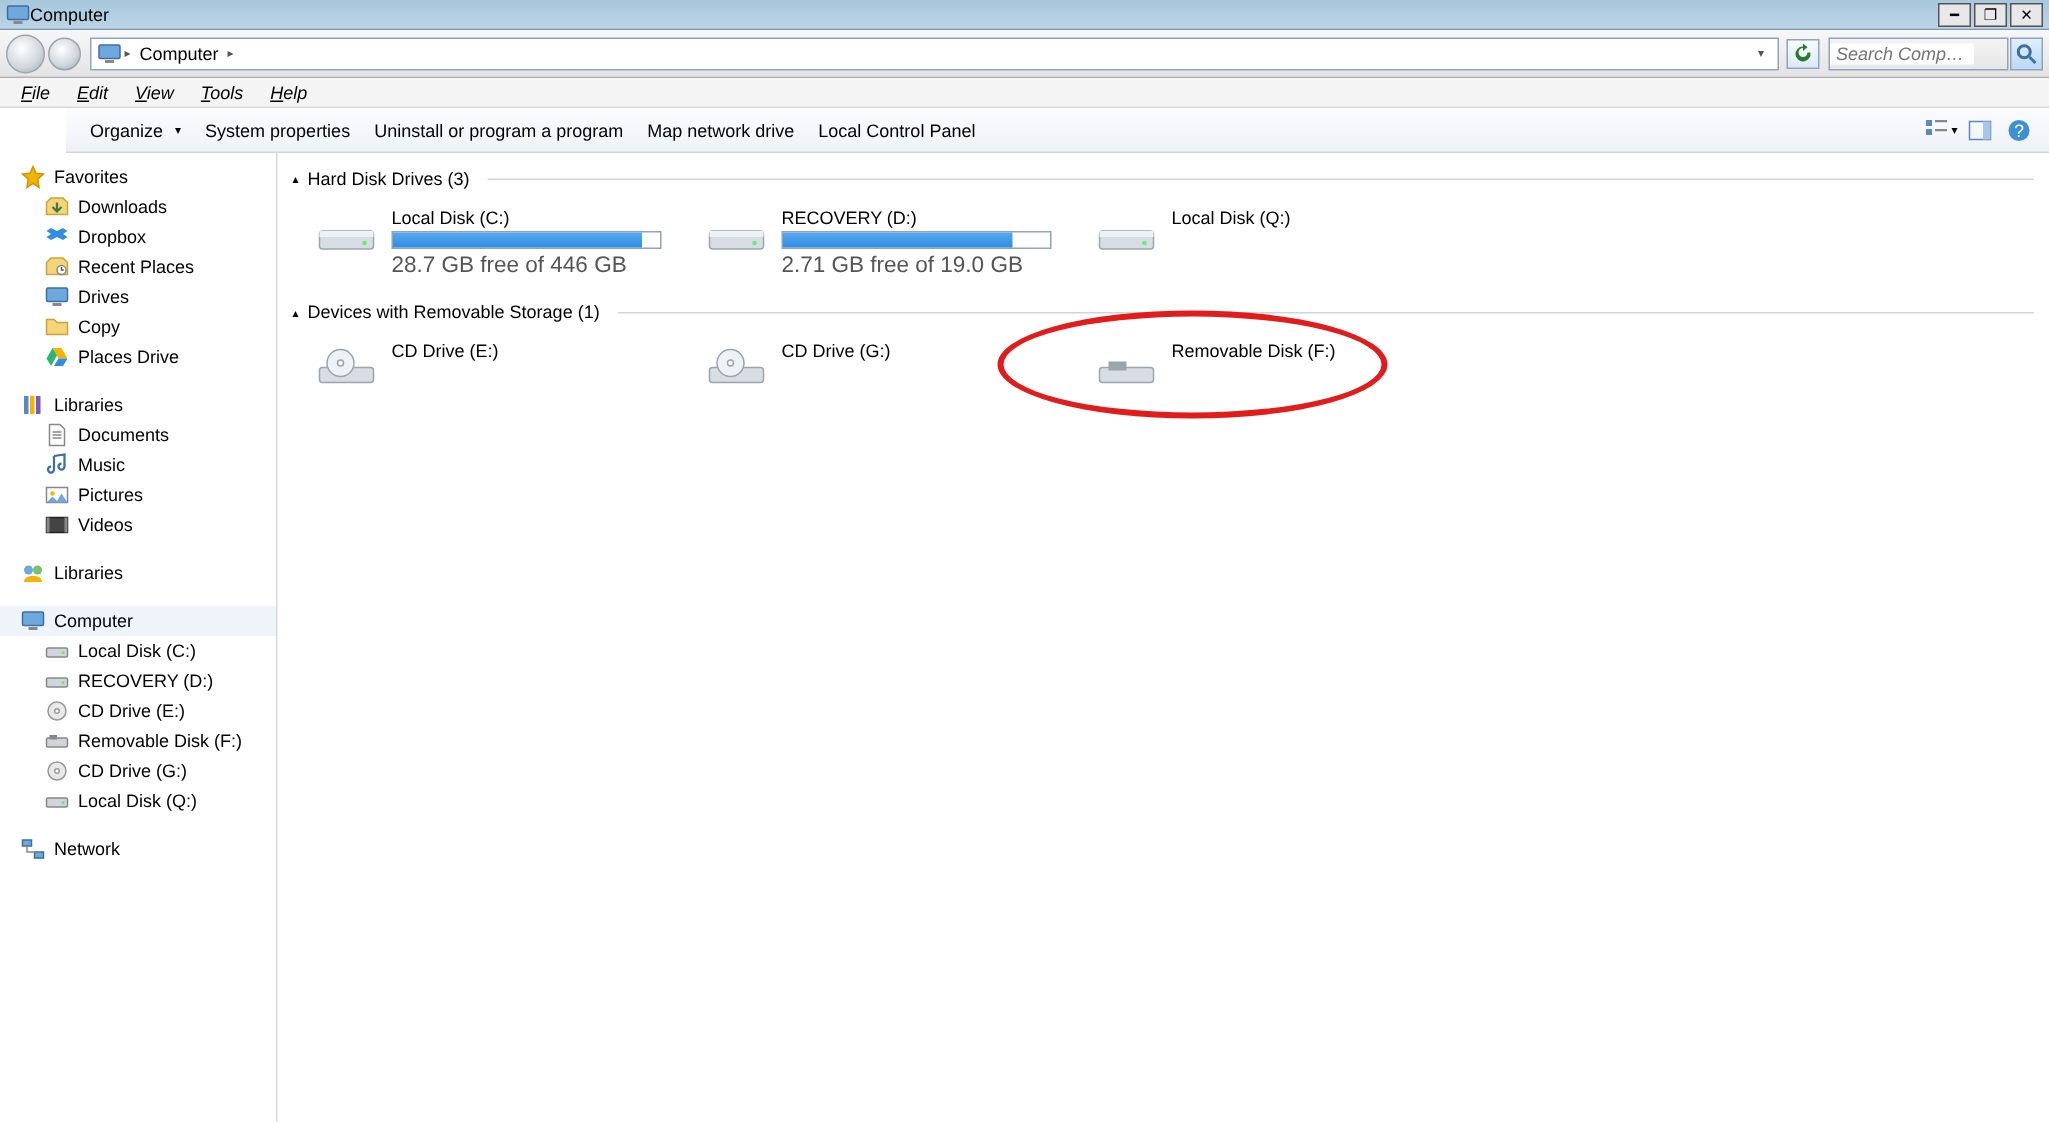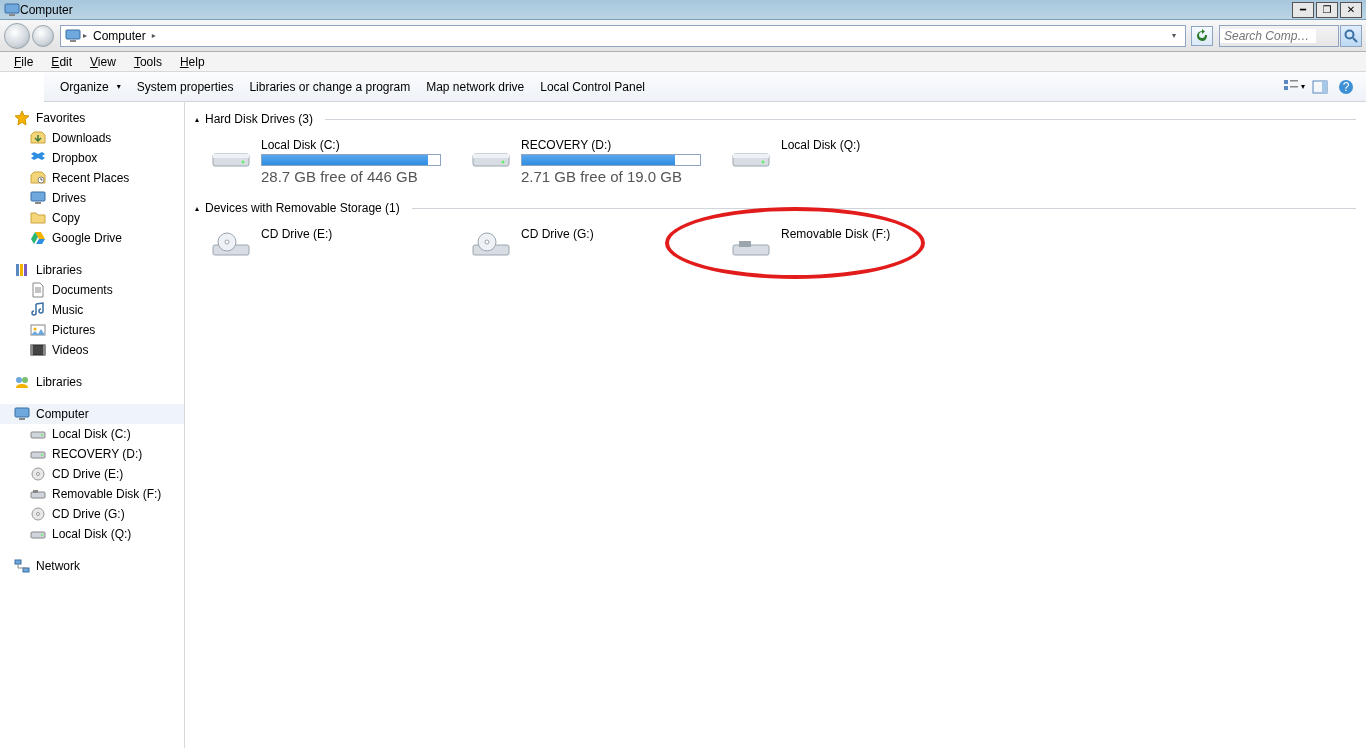--- a/index.html
+++ b/index.html
@@ -19,21 +19,21 @@
 .addr .crumb { display: flex; align-items: center; gap: 4px; padding: 0 4px; cursor: pointer; height: 20px;}
 .addr .sep { color: #555; font-size: 8px; padding: 0 2px; cursor: pointer;}
 .addr-drop { width: 14px; height: 20px; display: flex; align-items: center; justify-content: center; cursor: pointer; color: #555; font-size: 8px;}
 .refresh { width: 22px; height: 20px; border: 1px solid #8ea4c1; background: linear-gradient(#f6fbff,#dbeaf7); display: flex; align-items: center; justify-content: center; cursor: pointer; color: #2b7a2b; margin-left: -1px;}
 .searchbox { width: 120px; height: 22px; border: 1px solid #8ea4c1; display: flex; align-items: center; margin-left: 4px;}
 .searchbox input { border: 0; outline: 0; width: 96px; padding: 0 4px; color: #888; font-style: italic; }
 .searchbtn { width: 22px; height: 22px; border: 1px solid #8ea4c1; background: linear-gradient(#dfeefd,#bcd8f3); margin-left: -1px; display: flex; align-items: center; justify-content: center; cursor: pointer;}
 
 
 .menubar { height: 20px; background: #f4f4f4; border-bottom: 1px solid #d8d8d8; display: flex; align-items: center; padding: 0 6px; gap: 2px;}
-.menubar span { padding: 2px 8px; cursor: pointer; display: inline-block; }
+.menubar span { padding: 2px 8px; cursor: pointer; display: inline-block; font-style: italic; }
 .menubar span u { text-decoration: underline; }
 
 
 .cmdbar { height: 30px; background: linear-gradient(#fbfcfe,#eef2f7); border-bottom: 1px solid #d0d5db; display: flex; align-items: center; padding: 0 8px; margin-left: 44px;}
 .cmdbar .cmd { padding: 4px 8px; cursor: pointer; display: flex; align-items: center; gap: 4px; }
 .cmdbar .caret:after { content: '▾'; font-size: 8px; margin-left: 4px;}
 .cmdbar .spacer { flex: 1; }
 .cmdbar .rbtn { width: 24px; height: 22px; display: flex; align-items: center; justify-content: center; cursor: pointer; margin-left: 2px;}
 
 
@@ -126,21 +126,21 @@
 </div>
 
 <div class="cmdbar">
   <div class="cmd caret">
       <span>Organize</span>
     </div>
   <div class="cmd">
       <span>System properties</span>
     </div>
   <div class="cmd">
-      <span>Libraries or change a program</span>
+      <span>Uninstall or program a program</span>
     </div>
   <div class="cmd">
       <span>Map network drive</span>
     </div>
   <div class="cmd">
       <span>Local Control Panel</span>
     </div>
   <div class="spacer"></div>
   <div class="rbtn">
     <svg class="svg" viewBox="0 0 16 16">
@@ -223,21 +223,21 @@
           <span>Copy</span>
         </div>
       <div class="tree-item">
           <span class="ico">
             <svg class="svg" viewBox="0 0 16 16">
               <path d="M5 2h6l4 7H9z" fill="#f5b301"></path>
               <path d="M9 9h6l-3 5H6z" fill="#2f8de2"></path>
               <path d="M5 2L1 9l3 5 4-7z" fill="#2bb673"></path>
             </svg>
           </span>
-          <span>Google Drive</span>
+          <span>Places Drive</span>
         </div>
     </div>
 
     <div class="tree-group">
       <div class="tree-head">
         <span class="ico">
             <svg class="svg" viewBox="0 0 16 16">
               <rect x="2" y="2" width="3" height="12" fill="#5a88c0"></rect>
               <rect x="6" y="2" width="3" height="12" fill="#f5b301"></rect>
               <rect x="10" y="2" width="3" height="12" fill="#7a5ac0"></rect>

